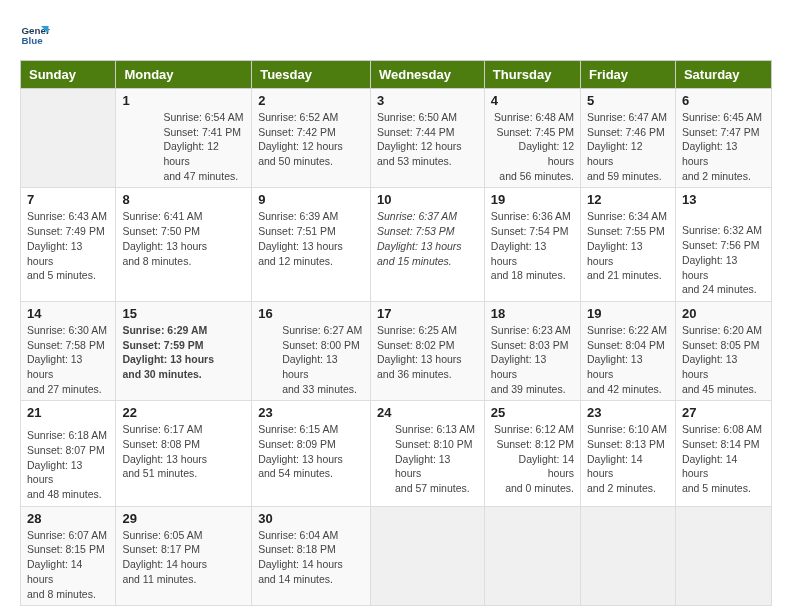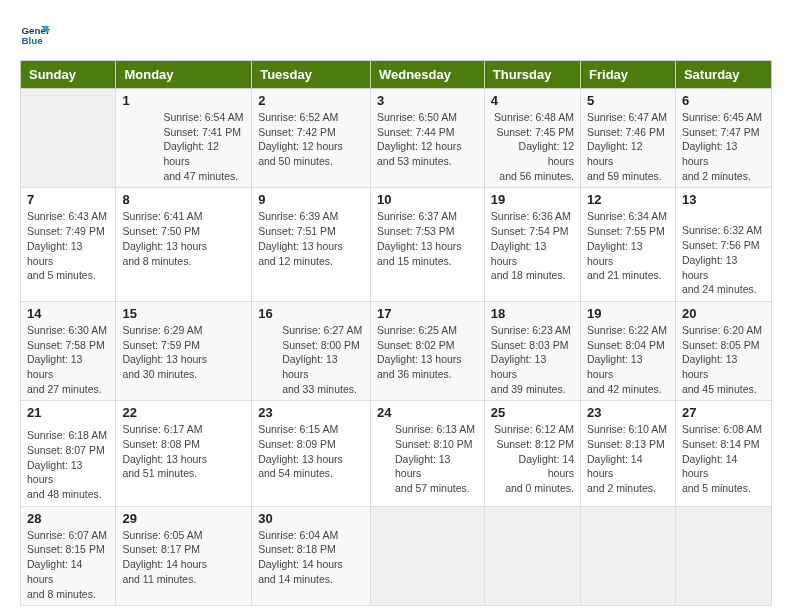--- a/index.html
+++ b/index.html
@@ -171,21 +171,21 @@
         </td>
         <td>
           <div class="day-number">9</div>
           <div class="day-info" style="white-space: pre-line;">Sunrise: 6:39 AM
 Sunset: 7:51 PM
 Daylight: 13 hours
 and 12 minutes.</div>
         </td>
         <td>
           <div class="day-number">10</div>
-          <div class="day-info" style="white-space: pre-line;">Sunrise: 6:37 AM
+          <div class="day-info" style="white-space: pre-line; font-style: italic;">Sunrise: 6:37 AM
 Sunset: 7:53 PM
 Daylight: 13 hours
 and 15 minutes.</div>
         </td>
         <td>
           <div class="day-number">19</div>
           <div class="day-info" style="white-space: pre-line;">Sunrise: 6:36 AM
 Sunset: 7:54 PM
 Daylight: 13 hours
 and 18 minutes.</div>
@@ -208,21 +208,21 @@
       <tr>
         <td>
           <div class="day-number">14</div>
           <div class="day-info" style="white-space: pre-line;">Sunrise: 6:30 AM
 Sunset: 7:58 PM
 Daylight: 13 hours
 and 27 minutes.</div>
         </td>
         <td>
           <div class="day-number">15</div>
-          <div class="day-info" style="white-space: pre-line;">Sunrise: 6:29 AM
+          <div class="day-info" style="white-space: pre-line; font-weight: bold;">Sunrise: 6:29 AM
 Sunset: 7:59 PM
 Daylight: 13 hours
 and 30 minutes.</div>
         </td>
         <td>
           <div class="day-number">16</div>
           <div class="day-info" style="white-space: pre-line; margin-left: 24px;">Sunrise: 6:27 AM
 Sunset: 8:00 PM
 Daylight: 13 hours
 and 33 minutes.</div>

